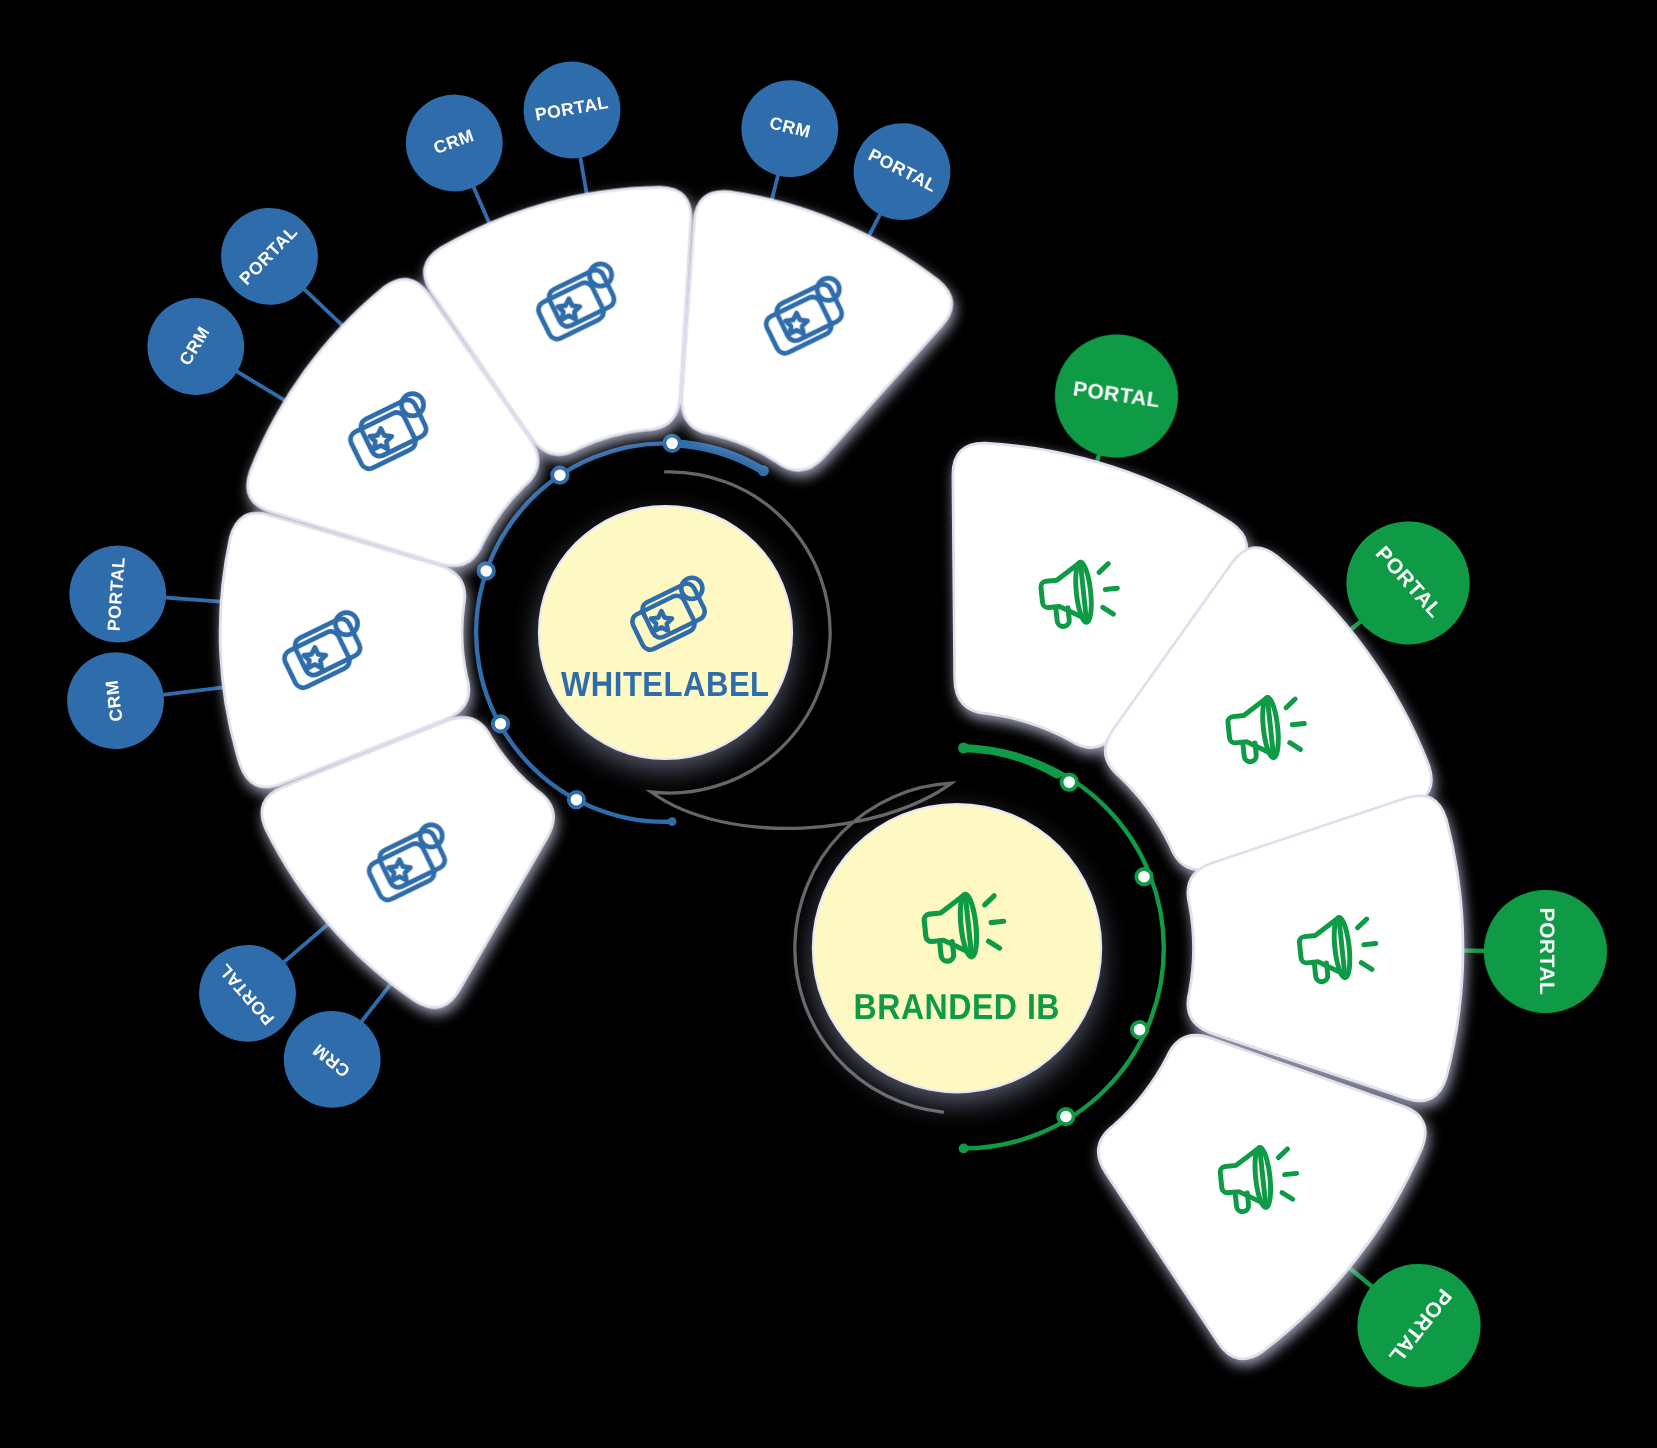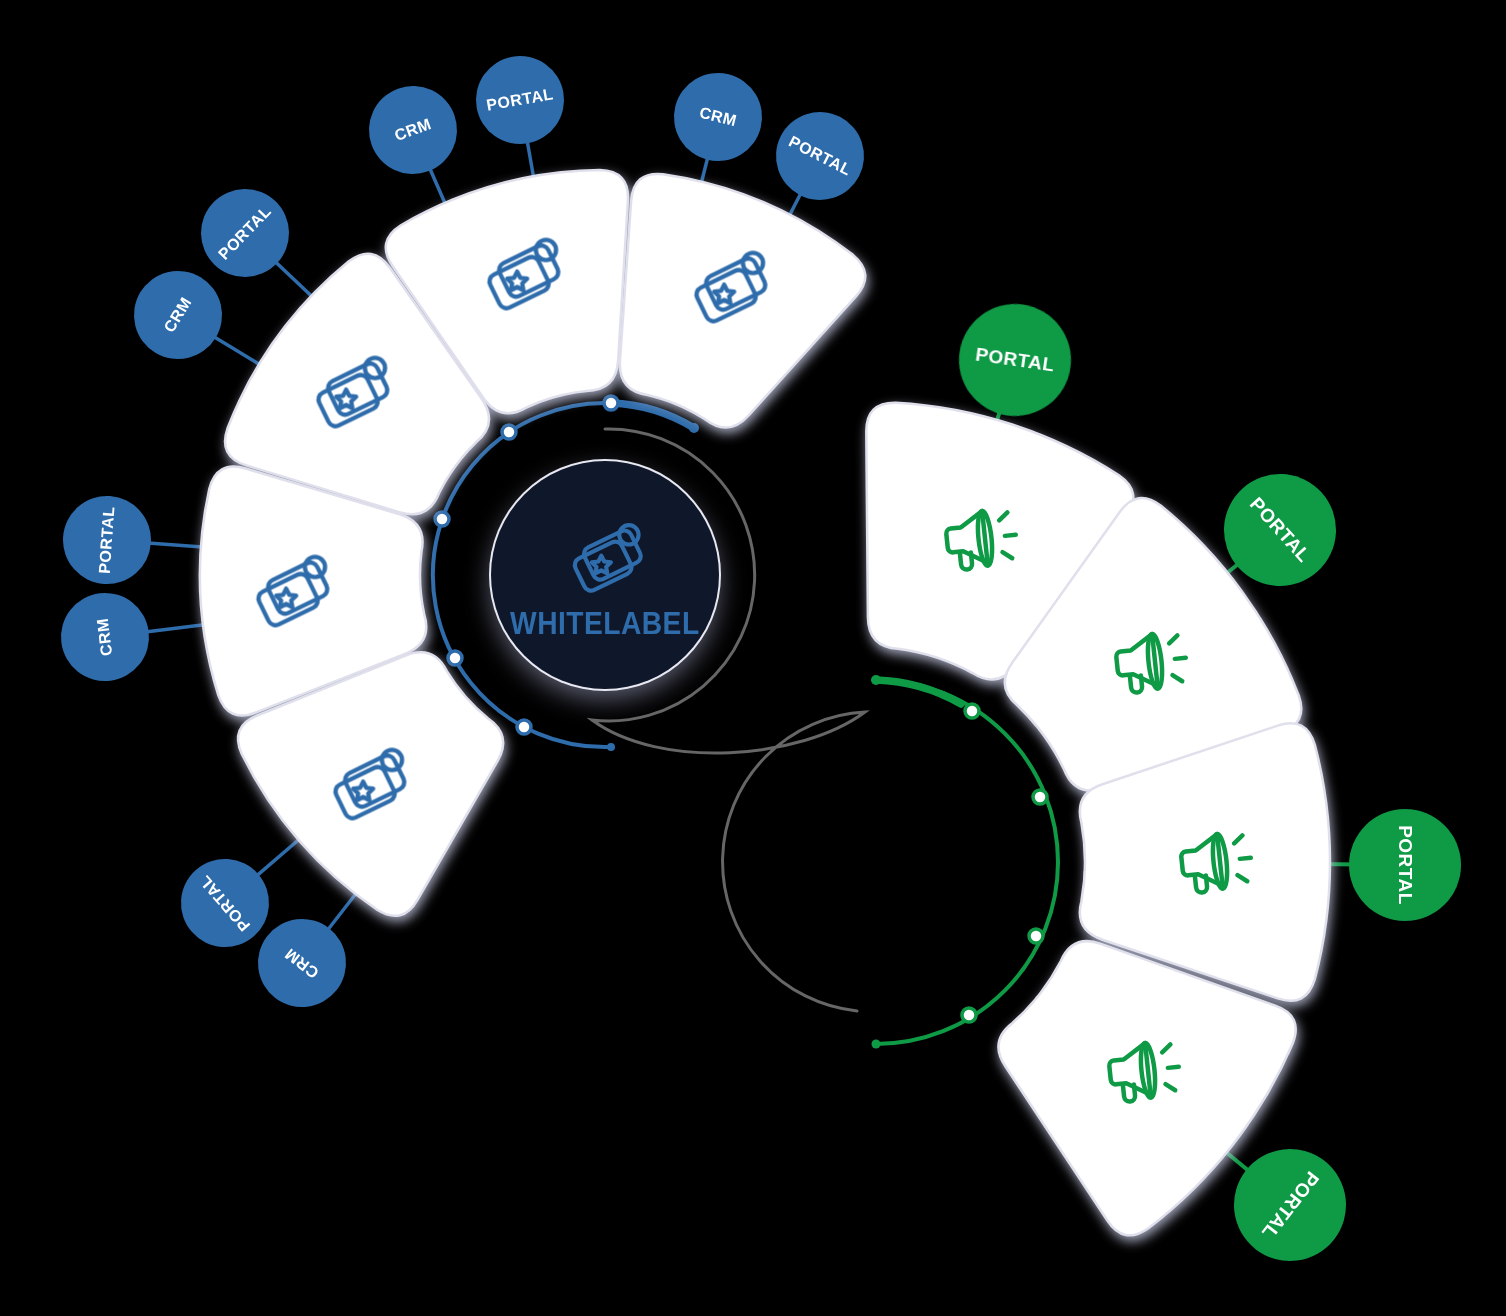--- a/index.html
+++ b/index.html
@@ -32,21 +32,21 @@
   .bead-green { fill: #ffffff; stroke: #0f9a46; stroke-width: 3.5; }
   .dot-blue { fill: #2e6cab; }
   .dot-green { fill: #0f9a46; }
   .link-blue { stroke: #2e6cab; stroke-width: 3.5; stroke-linecap: round; }
   .link-green { stroke: #0f9a46; stroke-width: 4; stroke-linecap: round; }
   .ic-blue { color: #2e6cab; }
   .ic-green { color: #0f9a46; }
 
   .hub {
     position: absolute;
-    background: #0f172a;
+    background: #fef9c3;
     border-radius: 50%;
     display: flex;
     flex-direction: column;
     align-items: center;
     justify-content: center;
     gap: 4px;
     box-shadow: 0 0 0 2px #e8e8f2, 0 10px 26px rgba(170, 175, 210, 0.55);
   }
   #hub-whitelabel { left: 491px; top: 461px; width: 228px; height: 228px; color: #2e6cab; }
   #hub-branded    { left: 740px; top: 732px; width: 260px; height: 260px; color: #0f9a46; }
@@ -187,20 +187,26 @@
     </g>
   </svg>
 
   <div class="hub" id="hub-whitelabel">
     <svg width="92" height="92" class="ic-blue">
       <use href="#icon-tag" width="92" height="92"></use>
     </svg>
     <div class="hub-label">WHITELABEL</div>
   </div>
 
+  <div class="hub" id="hub-branded">
+    <svg width="104" height="104" class="ic-green">
+      <use href="#icon-megaphone" width="104" height="104"></use>
+    </svg>
+    <div class="hub-label">BRANDED IB</div>
+  </div>
 
   <div class="sat blue" style="--x:178px;--y:315px;--rot:-59deg">CRM</div>
   <div class="sat blue" style="--x:245px;--y:233px;--rot:-46deg">PORTAL</div>
   <div class="sat blue" style="--x:413px;--y:130px;--rot:-20deg">CRM</div>
   <div class="sat blue" style="--x:520px;--y:100px;--rot:-10deg">PORTAL</div>
   <div class="sat blue" style="--x:718px;--y:117px;--rot:14deg">CRM</div>
   <div class="sat blue" style="--x:820px;--y:156px;--rot:27deg">PORTAL</div>
   <div class="sat blue" style="--x:107px;--y:540px;--rot:-86deg">PORTAL</div>
   <div class="sat blue" style="--x:105px;--y:637px;--rot:-97deg">CRM</div>
   <div class="sat blue" style="--x:225px;--y:903px;--rot:-131deg">PORTAL</div>

